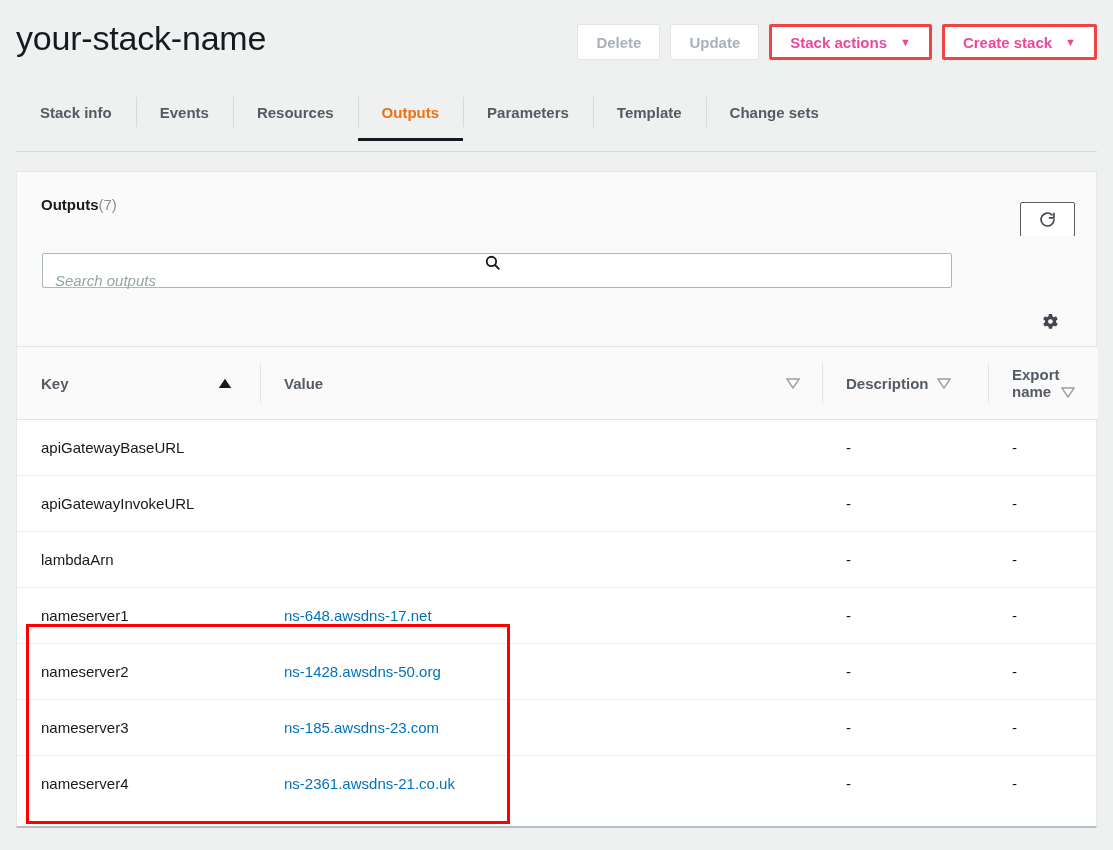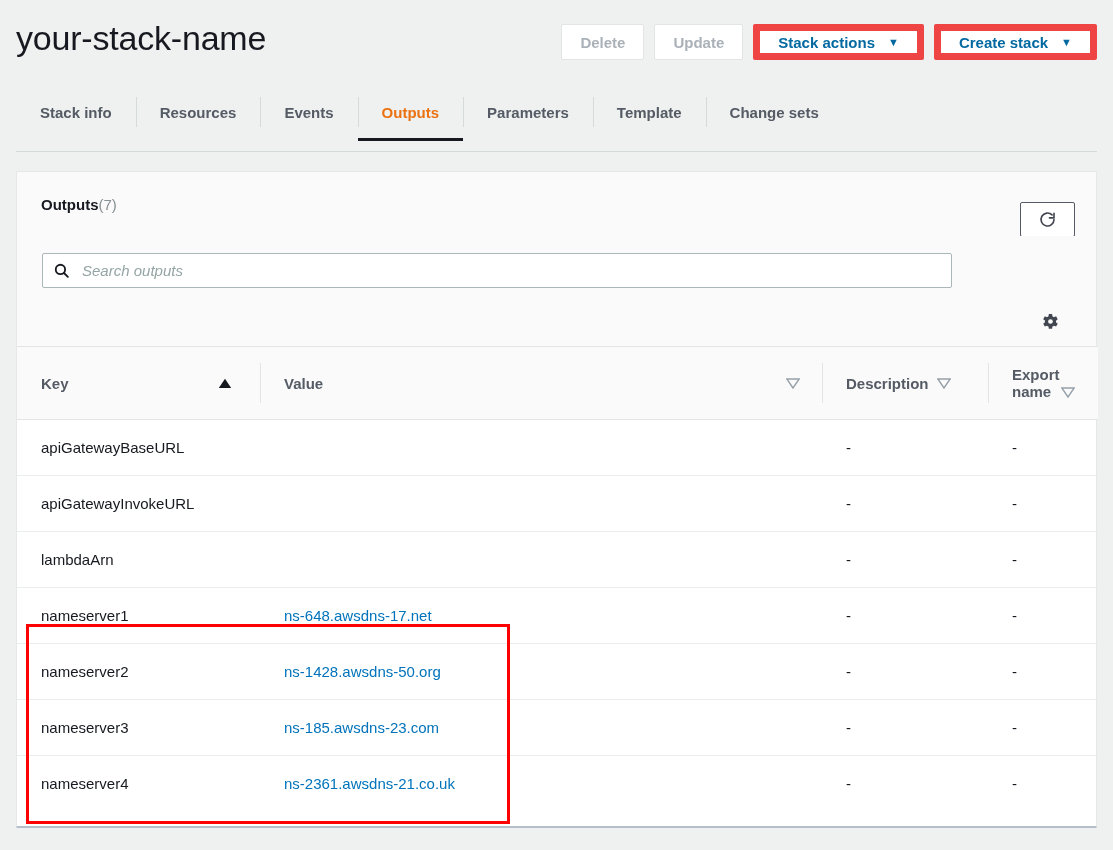--- a/index.html
+++ b/index.html
@@ -26,21 +26,21 @@
     display: flex; align-items: center; gap: 10px;
   }
   .btn {
     height: 36px; border-radius: 2px; background: #ffffff;
     font-size: 15px; font-weight: 700;
     font-family: "Liberation Sans", sans-serif;
     display: flex; align-items: center; justify-content: center;
     padding: 0 18px; cursor: pointer; white-space: nowrap;
   }
   .btn.disabled { border: 1px solid #e3e4e5; color: #aab1b8; cursor: default; }
-  .btn.normal   { border: 7px solid #ef4444; color: #0369a1; }
+  .btn.normal   { border: 3px solid #ef4444; color: #ec4899; }
   .btn .caret { margin-left: 13px; font-size: 11px; line-height: 1; }
 
   
   .tabs {
     position: absolute; left: 0; top: 88px; width: 1113px; height: 48px;
     display: flex; align-items: stretch;
   }
   .tab {
     position: relative; display: flex; align-items: center;
     padding: 0 24px; font-size: 15px; font-weight: 700; color: #545b64;
@@ -84,21 +84,21 @@
     border: 1px solid #545b64; border-radius: 2px; background: #fff;
     display: flex; align-items: center; justify-content: center;
     cursor: pointer;
   }
   .filter-row {
     position: relative; height: 110px; background: #fafafa;
   }
   .search-box {
     position: absolute; left: 25px; top: 17px; width: 910px; height: 35px;
     border: 1px solid #aab7b8; border-radius: 2px; background: #fff;
-    display: flex; align-items: center; padding: 0 10px; cursor: text;
+    display: flex; align-items: center; padding: 0 10px; cursor: text; flex-direction: column;
   }
   .search-icon { flex: none; margin-right: 10px; display: flex; }
   .search-input {
     border: 0; outline: none; background: transparent; width: 100%;
     font-family: "Liberation Sans", sans-serif;
     font-size: 15px; font-style: italic; color: #545b64;
   }
   .search-input::placeholder { color: #95a5a6; font-style: italic; opacity: 1; }
   .gear-btn {
     position: absolute; right: 36px; top: 74px;
@@ -176,24 +176,24 @@
         <span class="caret">▼</span>
       </div>
     </div>
   </div>
 
   <div class="tabs">
     <div class="tab">
         <span>Stack info</span>
       </div>
     <div class="tab">
+        <span>Events</span>
+      </div>
+    <div class="tab">
         <span>Resources</span>
-      </div>
-    <div class="tab">
-        <span>Events</span>
       </div>
     <div class="tab active">
         <span>Outputs</span>
       </div>
     <div class="tab">
         <span>Parameters</span>
       </div>
     <div class="tab">
         <span>Template</span>
       </div>

